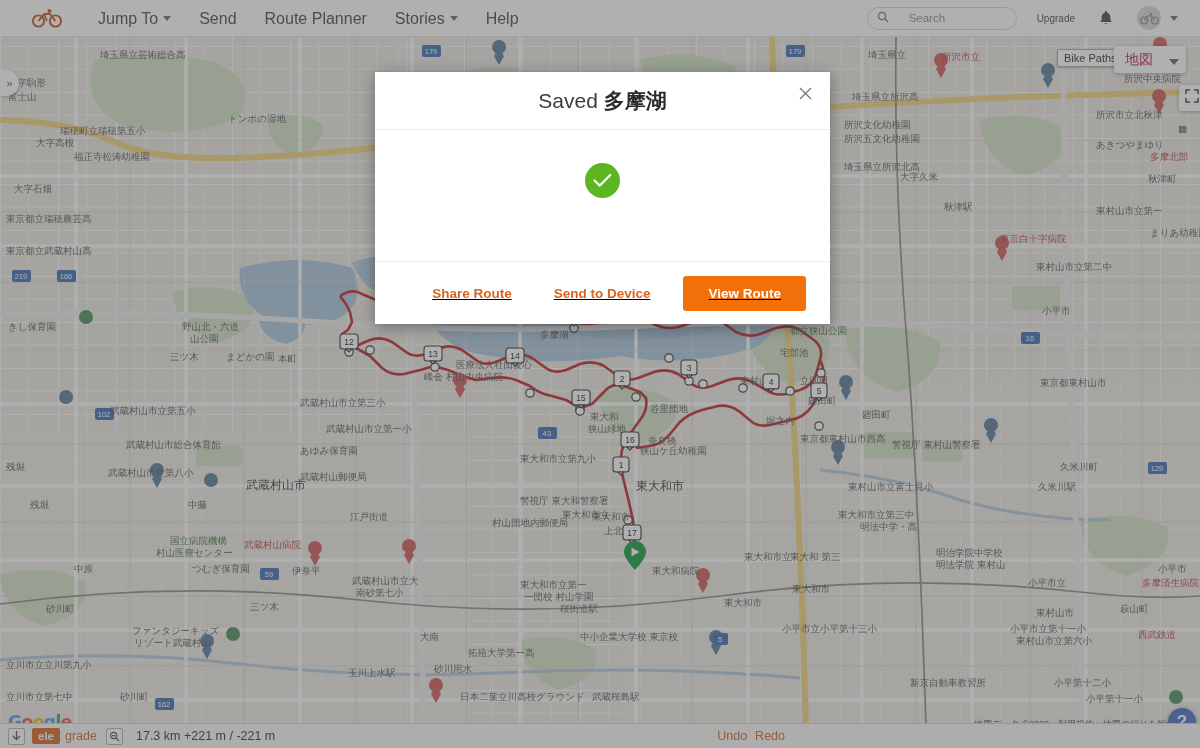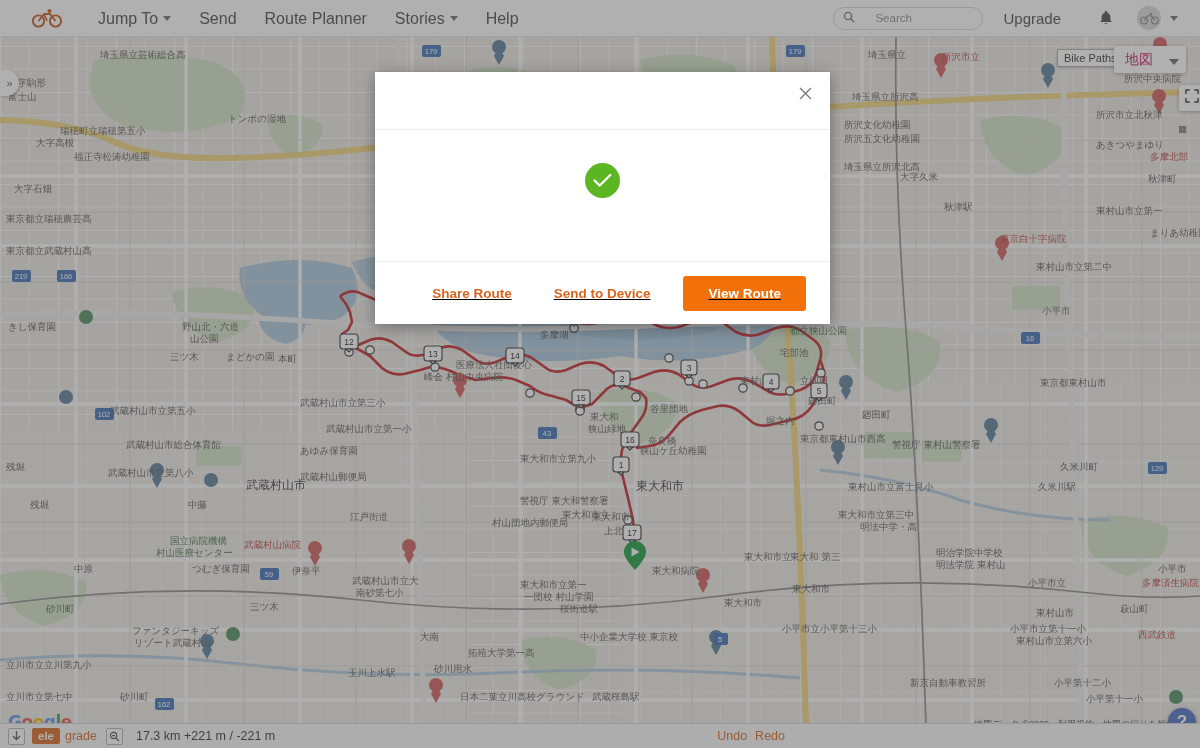--- a/index.html
+++ b/index.html
@@ -38,21 +38,21 @@
   .search-box {
     width: 150px; height: 23px; border: 1px solid #d8d8d8; border-radius: 12px;
     display: flex; align-items: center; padding: 0 9px; gap: 20px; background: #fff;
     margin-right: 20px;
   }
   .search-box input {
     border: none; outline: none; font-size: 11.5px; color: #555; width: 110px;
     font-family: "Liberation Sans", sans-serif; background: transparent;
   }
   .search-box input::placeholder { color: #8d8d8d; }
-  .upgrade-link { font-size: 15px; color: #4a4a4a; cursor: pointer; margin-right: 38px; }
+  .upgrade-link { font-size: 10px; color: #4a4a4a; cursor: pointer; margin-right: 24px; }
   .bell { cursor: pointer; margin-right: 24px; display: flex; }
   .avatar-wrap { display: flex; align-items: center; gap: 9px; cursor: pointer; }
   .avatar {
     width: 24px; height: 24px; border-radius: 50%; background: #d9d9d9;
     display: flex; align-items: center; justify-content: center;
   }
 
   
   .map-ctrl { position: absolute; z-index: 20; }
   .bike-paths-btn {
@@ -601,20 +601,21 @@
     <div class="stats-text">17.3 km +221 m / -221 m</div>
     <div class="undo-redo">
       <span>Undo</span>
       <span>Redo</span>
     </div>
   </div>
 
   <div class="overlay"></div>
   <div class="modal">
     <div class="modal-header">
+      <div class="modal-title"><span>Saved </span><b>多摩湖</b></div>
       <div class="modal-close">
         <svg width="13" height="13" viewBox="0 0 13 13" stroke="#777" stroke-width="1.3">
           <path d="M1 1 L12 12 M12 1 L1 12"></path>
         </svg>
       </div>
     </div>
     <div class="modal-body">
       <div class="check-circle">
         <svg width="19" height="15" viewBox="0 0 19 15" fill="none" stroke="#fff" stroke-width="2.2" stroke-linecap="round" stroke-linejoin="round">
           <path d="M1.5 7.5 L6.8 12.6 L17.3 2"></path>

